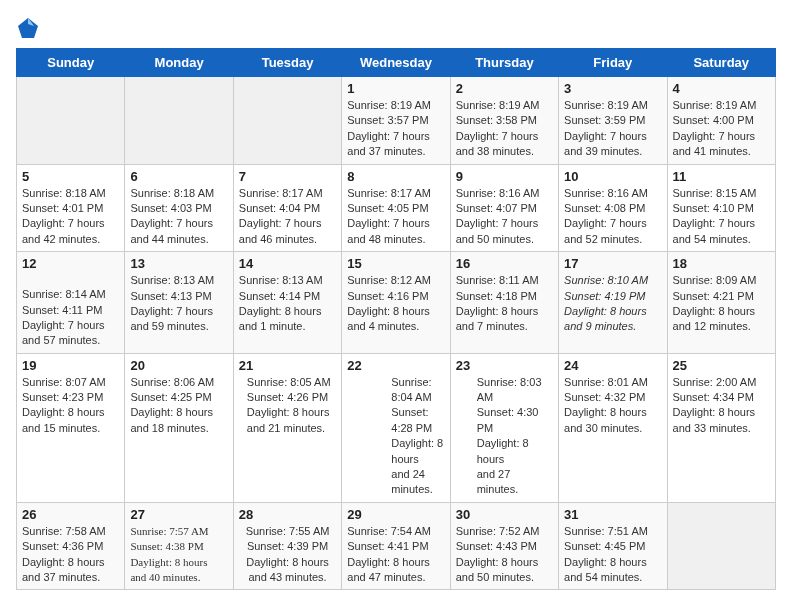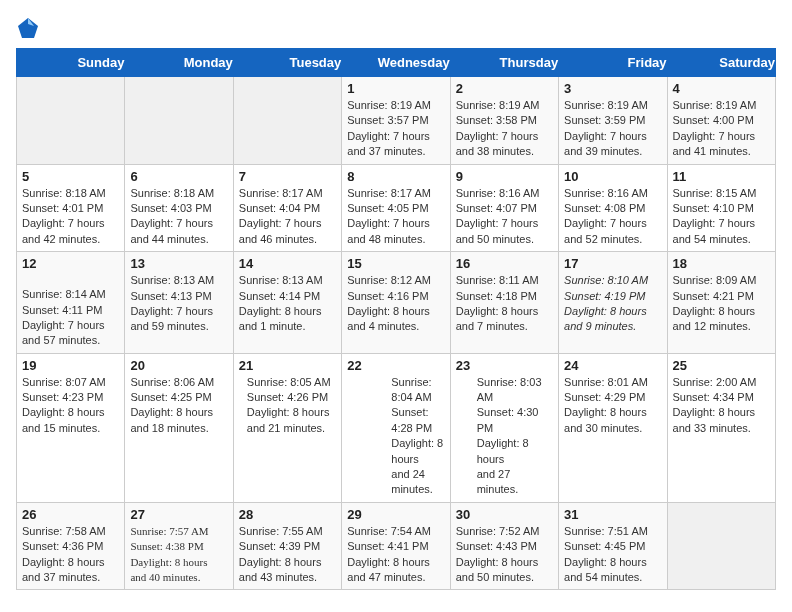--- a/index.html
+++ b/index.html
@@ -46,21 +46,21 @@
       color: #444;
     }
     .calendar-table {
       width: 100%;
       border-collapse: collapse;
       font-size: 11px;
     }
     .calendar-table thead tr th {
       background-color: #1565c0;
       color: #fff;
-      text-align: right;
+      text-align: center;
       padding: 6px 0;
       font-size: 13px;
       font-weight: bold;
       border: 1px solid #1565c0;
     }
     .calendar-table tbody tr td {
       vertical-align: top;
       border: 1px solid #ccc;
       padding: 4px 5px;
       width: calc(100% / 7);
@@ -289,21 +289,21 @@
         <td>
           <span class="day-number">23</span>
           <div class="day-info" style="white-space: pre-line; margin-left: 21px;">Sunrise: 8:03 AM
 Sunset: 4:30 PM
 Daylight: 8 hours
 and 27 minutes.</div>
         </td>
         <td>
           <span class="day-number">24</span>
           <div class="day-info" style="white-space: pre-line;">Sunrise: 8:01 AM
-Sunset: 4:29 PM
+Sunset: 4:32 PM
 Daylight: 8 hours
 and 30 minutes.</div>
         </td>
         <td>
           <span class="day-number">25</span>
           <div class="day-info" style="white-space: pre-line;">Sunrise: 2:00 AM
 Sunset: 4:34 PM
 Daylight: 8 hours
 and 33 minutes.</div>
         </td>
@@ -318,21 +318,21 @@
         </td>
         <td>
           <span class="day-number">27</span>
           <div class="day-info" style="white-space: pre-line; font-family: Liberation Serif, serif;">Sunrise: 7:57 AM
 Sunset: 4:38 PM
 Daylight: 8 hours
 and 40 minutes.</div>
         </td>
         <td>
           <span class="day-number">28</span>
-          <div class="day-info" style="white-space: pre-line;">Sunrise: 7:55 AM
+          <div class="day-info" style="white-space: pre-line; text-align: center;">Sunrise: 7:55 AM
 Sunset: 4:39 PM
 Daylight: 8 hours
 and 43 minutes.</div>
         </td>
         <td>
           <span class="day-number">29</span>
           <div class="day-info" style="white-space: pre-line;">Sunrise: 7:54 AM
 Sunset: 4:41 PM
 Daylight: 8 hours
 and 47 minutes.</div>

